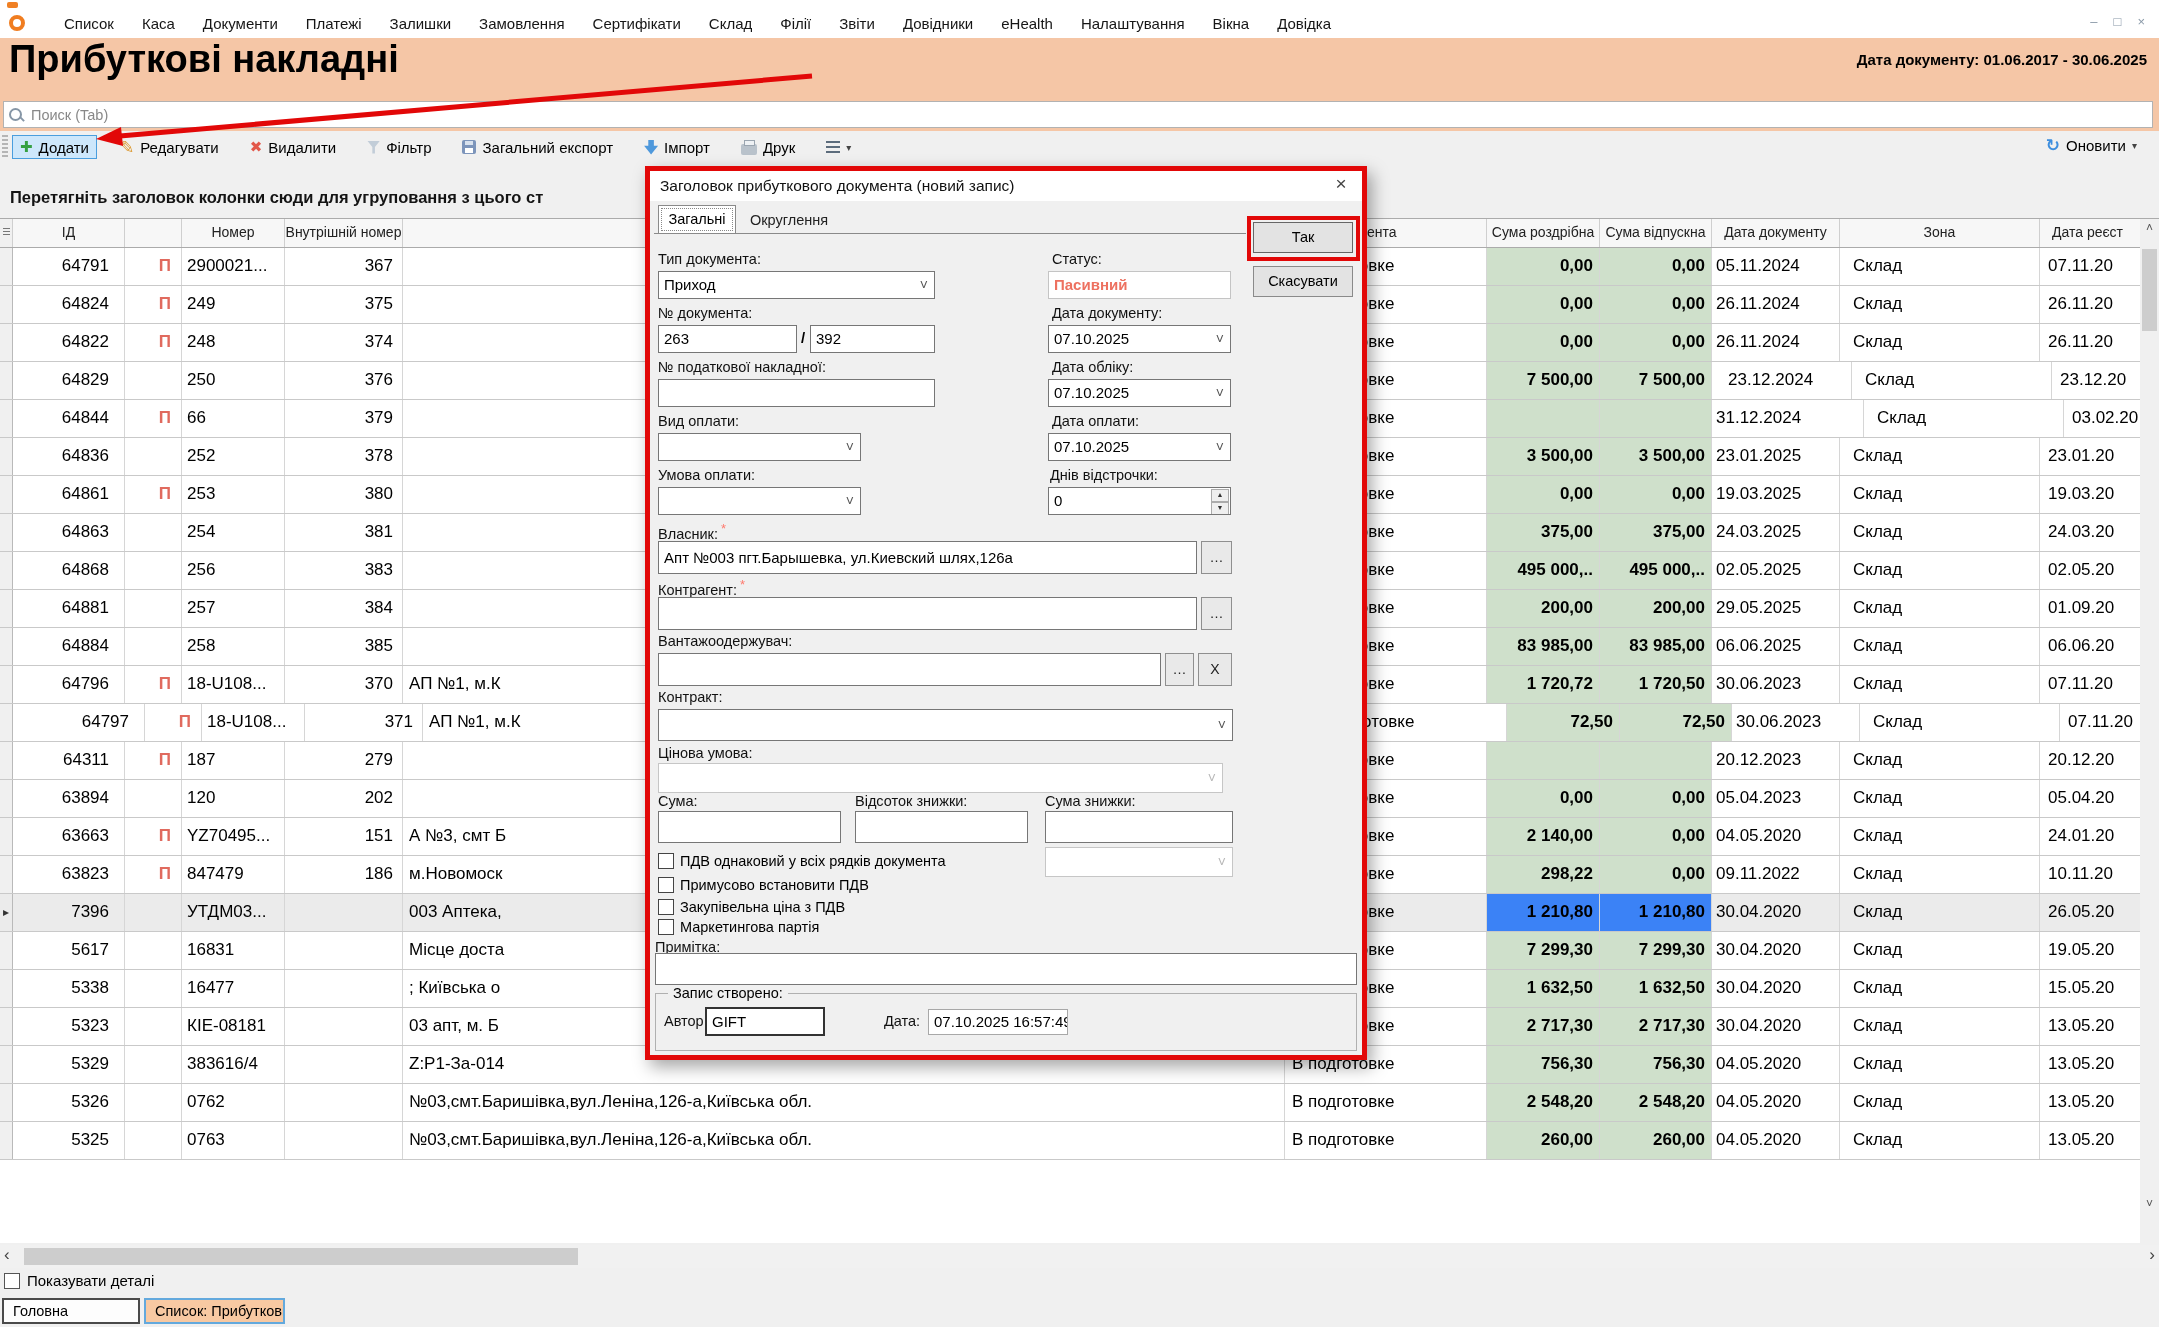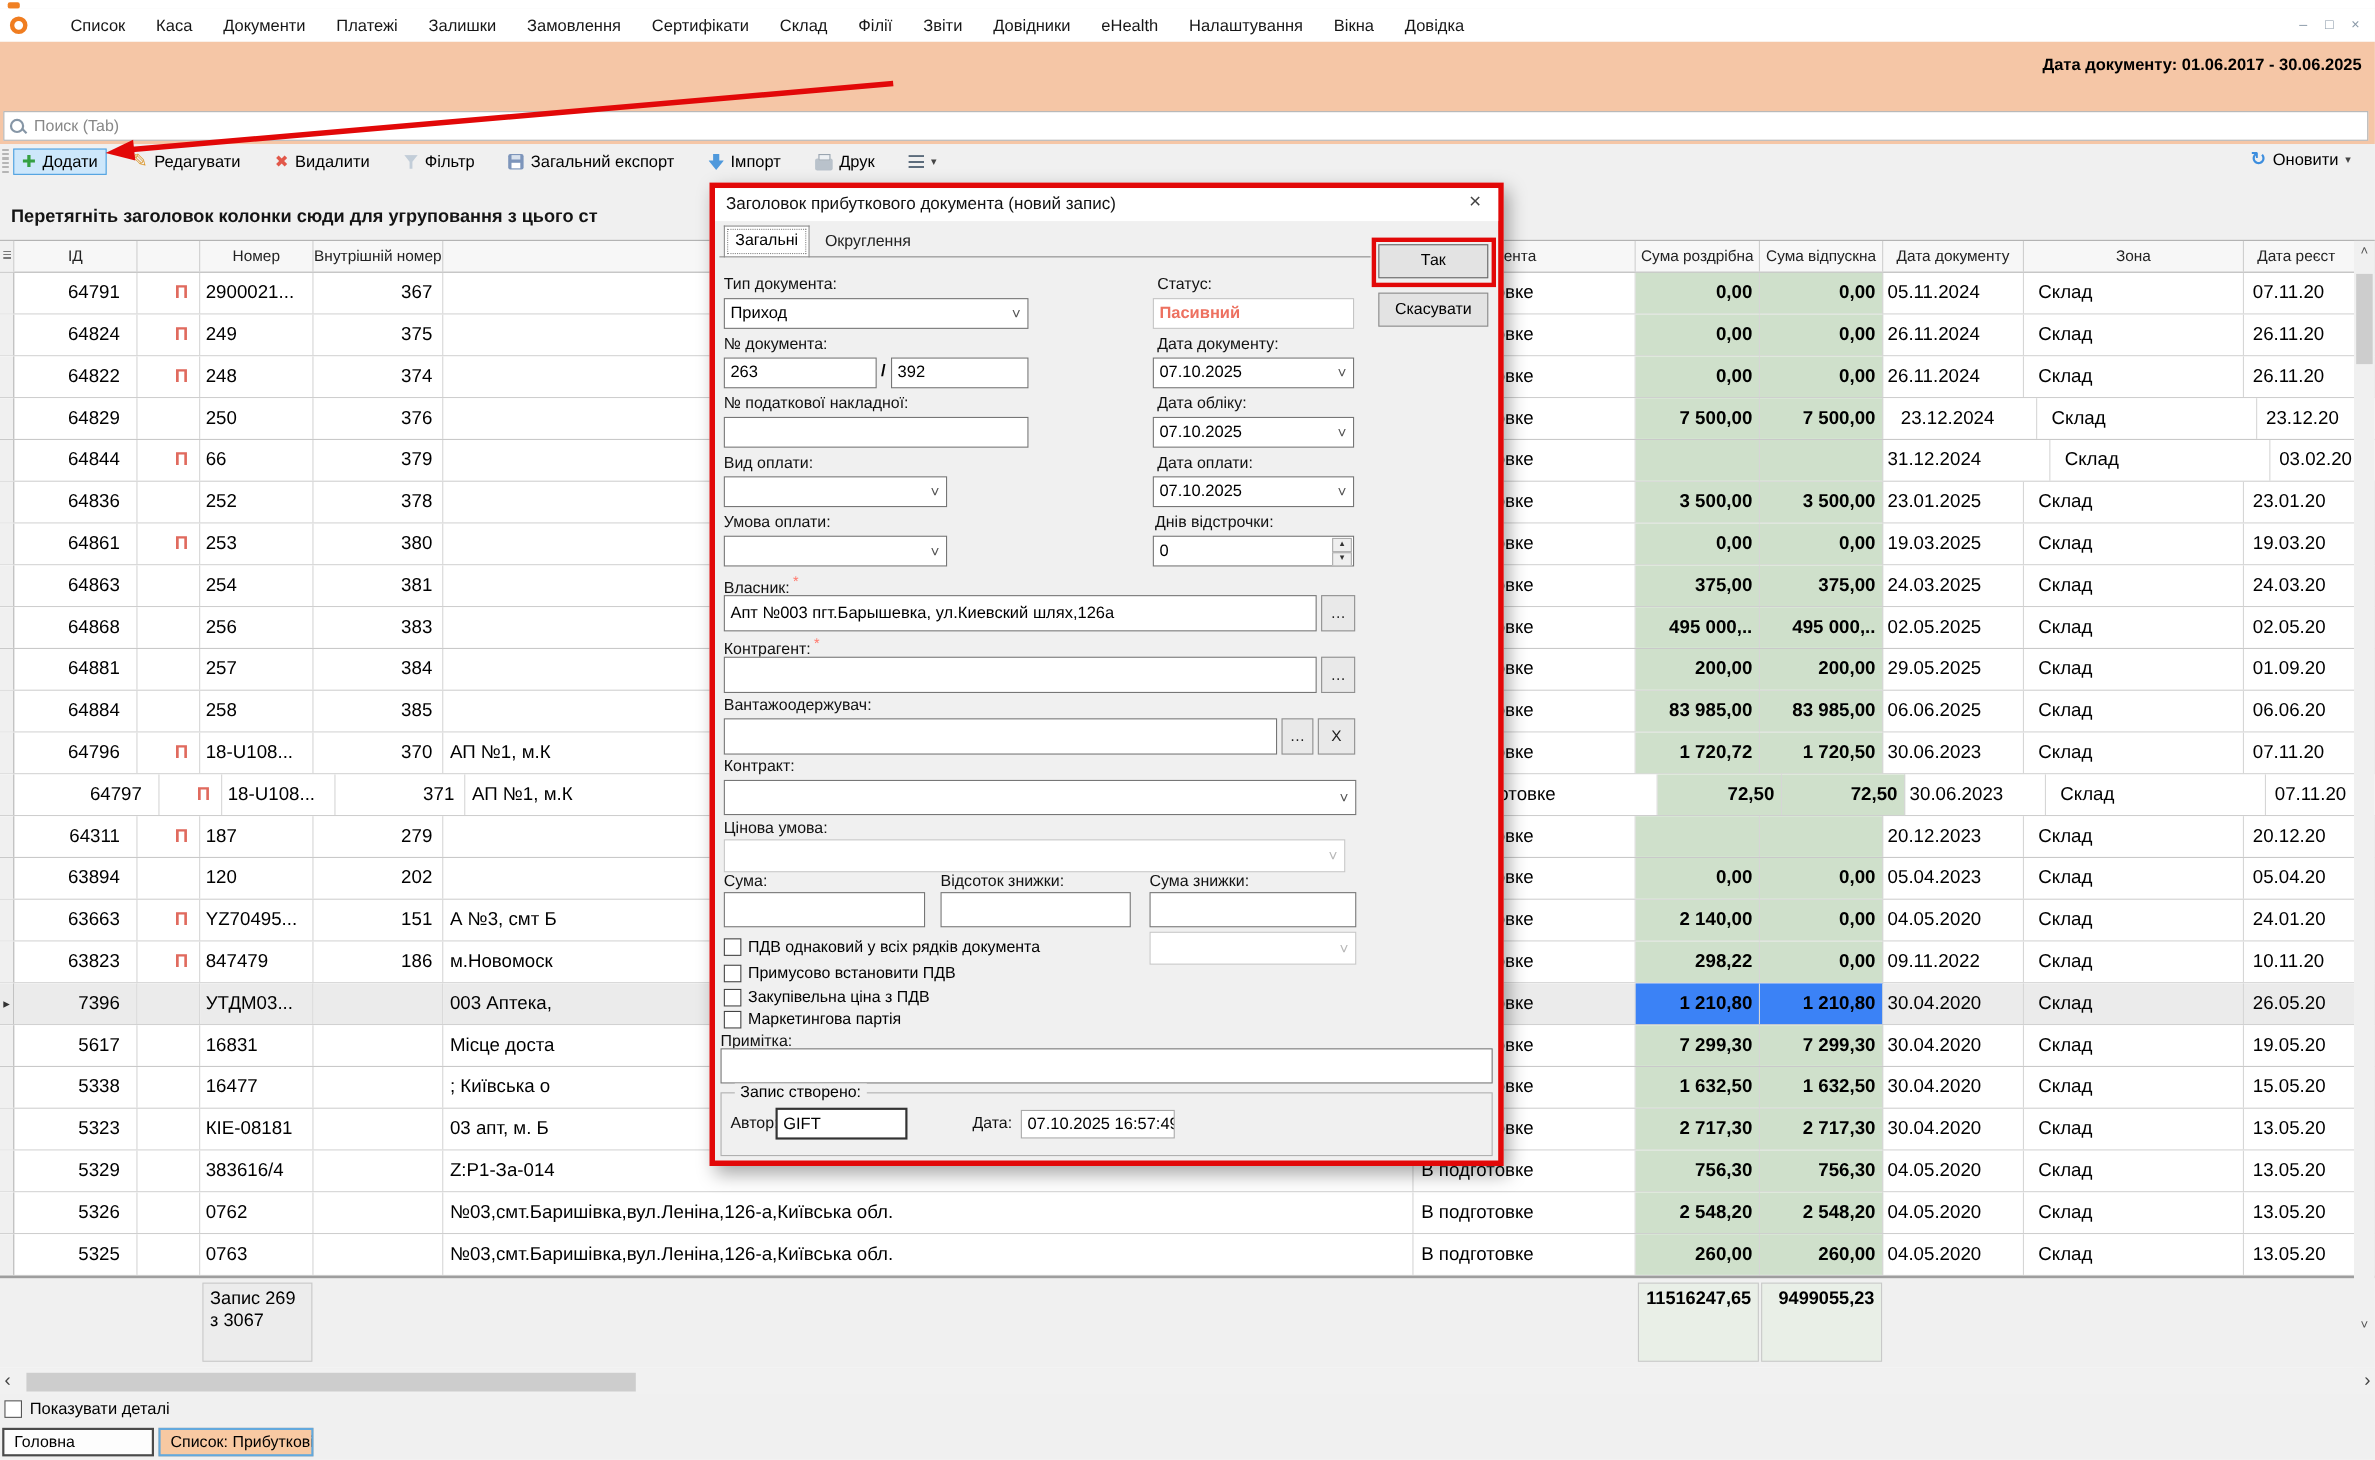--- a/index.html
+++ b/index.html
@@ -149,20 +149,21 @@
         <span class="menu-item">Довідка</span>
       </div>
     <div class="win-controls">
       <span>–</span>
       <span>□</span>
       <span>×</span>
     </div>
   </div>
 
   <div class="peach">
+    <div class="page-title">Прибуткові накладні</div>
     <div class="date-range">Дата документу: 01.06.2017 - 30.06.2025</div>
   </div>
 
   <div class="searchbox">
     <span class="search-glyph"></span>
     <span class="search-ph">Поиск (Tab)</span>
   </div>
 
   <div class="toolbar">
     <span class="grip"></span>
@@ -557,25 +558,20 @@
           <div class="gcell cc4" style="width: 118px;"></div>
           <div class="gcell cc5" style="width: 882px;">№03,смт.Баришівка,вул.Леніна,126-а,Київська обл.</div>
           <div class="gcell cc6" style="width: 202px;">В подготовке</div>
           <div class="gcell cc7" style="width: 113px;">260,00</div>
           <div class="gcell cc8" style="width: 112px;">260,00</div>
           <div class="gcell cc9" style="width: 128px;">04.05.2020</div>
           <div class="gcell cc10" style="width: 200px;">Склад</div>
           <div class="gcell cc11" style="width: 119px;">13.05.20</div>
         </div>
       </div>
-    <div class="gfoot">
-      <div class="fcell frec">Запис 269 з 3067</div>
-      <div class="fcell ft1">11516247,65</div>
-      <div class="fcell ft2">9499055,23</div>
-    </div>
   </div>
 
   <div class="vscroll">
     <div class="vs-up">˄</div>
     <div class="vs-thumb"></div>
     <div class="vs-down">˅</div>
   </div>
   <div class="hscroll">
     <div class="hs-left">‹</div>
     <div class="hs-thumb"></div>

